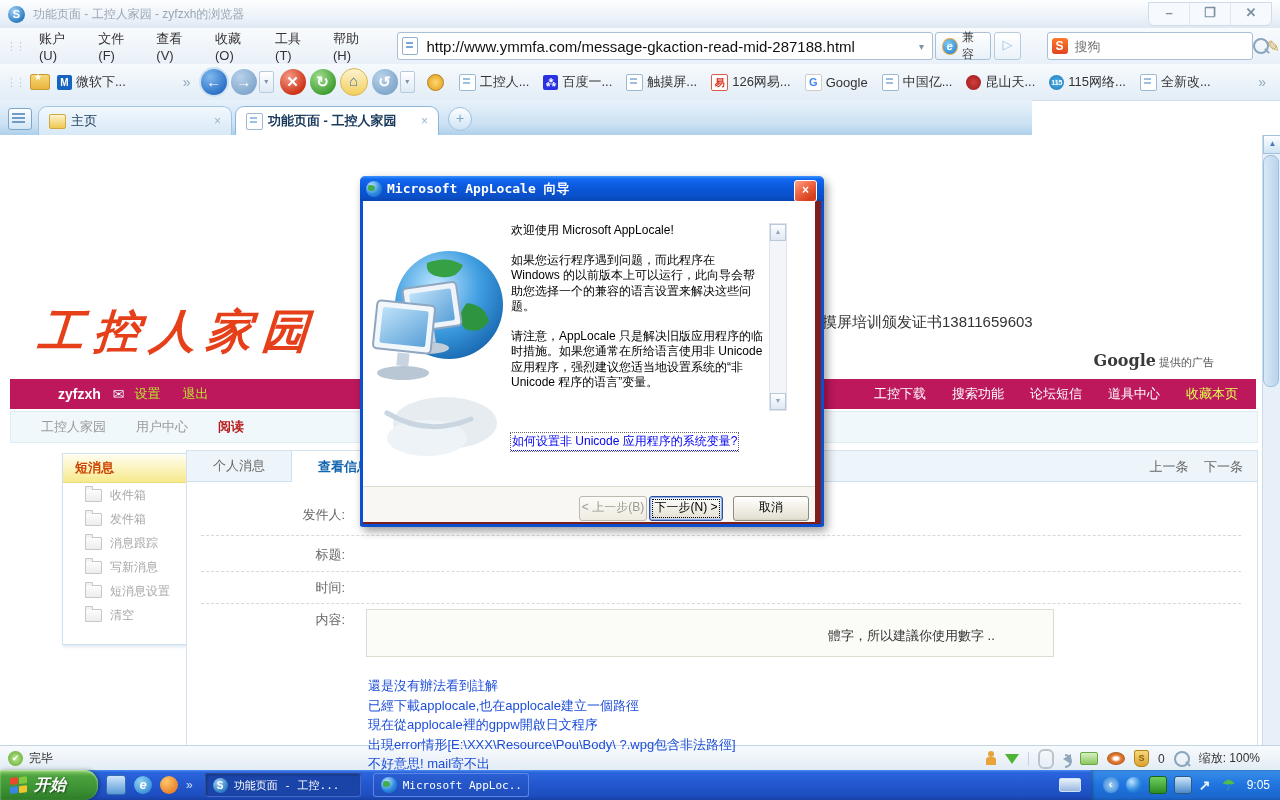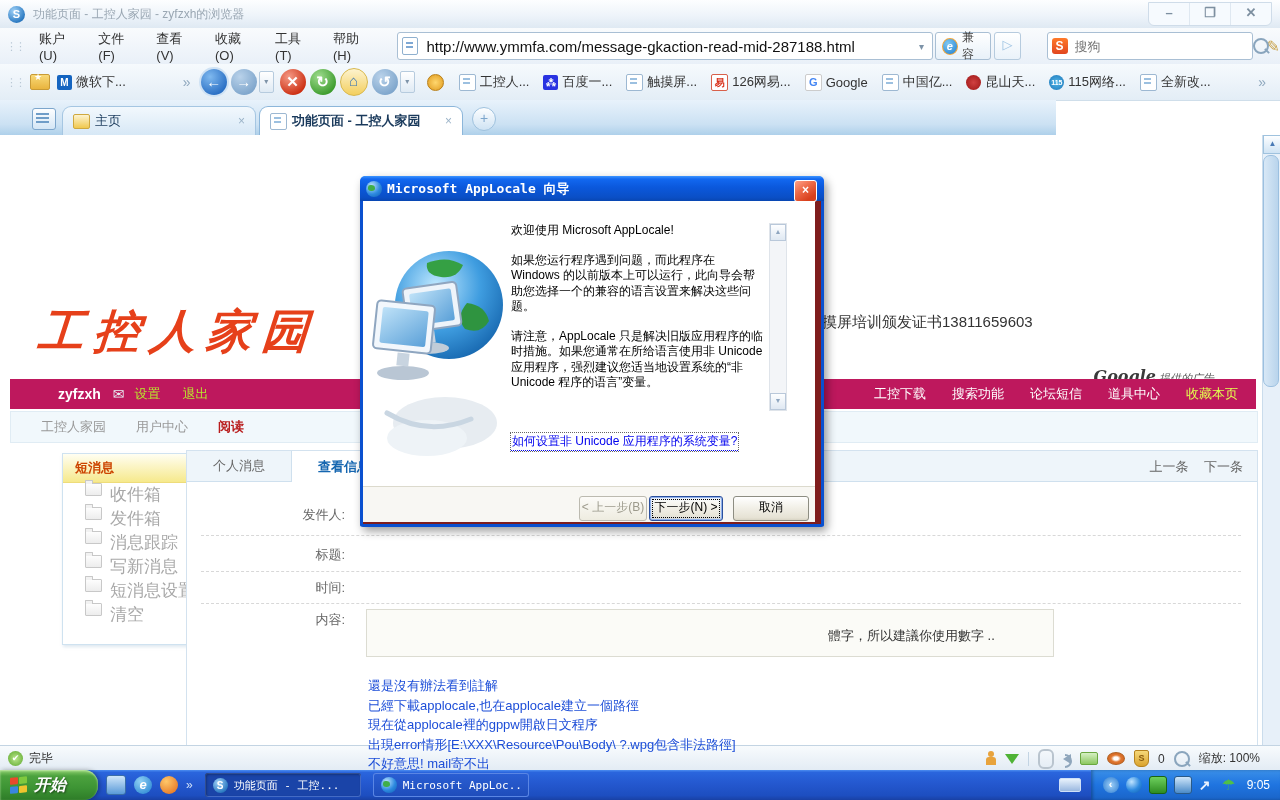--- a/index.html
+++ b/index.html
@@ -84,21 +84,21 @@
   .nb-home{background:linear-gradient(#fdf3cf,#f3cf5e);color:#3a75b5;border:1px solid #d8b84e;line-height:23px;}
   .nb-undo{background:radial-gradient(circle at 35% 30%,#b9d2ea,#7fa6cc 75%);}
   .smalldd{width:13px;height:20px;border:1px solid #b6cbde;border-radius:2px;margin-right:4px;
     background:linear-gradient(#fff,#dfeaf4);color:#7d93a8;font-size:8px;text-align:center;line-height:19px;}
   .coin{width:15px;height:15px;border-radius:50%;background:radial-gradient(#ffd76e,#e09a1e);
     border:1px solid #b97f16;margin:0 8px;}
 
   
   #tabrow{left:0;top:100px;width:1032px;height:35px;
     background:linear-gradient(180deg,#e8f2fb 0%,#cbe1f3 70%,#aed0ea 100%);
-    border-bottom:1px solid #8cb6da;display:flex;align-items:flex-end;padding-left:24px;}
+    border-bottom:1px solid #8cb6da;display:flex;align-items:flex-end;}
   .tablist-icon{width:22px;height:20px;margin:0 6px 5px 8px;border:1px solid #7da6cc;border-radius:3px;
     background:linear-gradient(#fdfeff,#d4e6f5);position:relative;}
   .tablist-icon::after{content:"";position:absolute;left:3px;top:4px;width:13px;height:2px;
     background:#6f9dc8;box-shadow:0 4px 0 #6f9dc8,0 8px 0 #6f9dc8;}
   .tab{display:flex;align-items:center;height:28px;border-radius:9px 9px 0 0;
     padding:0 10px;margin-right:3px;font-size:13px;color:#1a3a5c;}
   .tab-inactive{background:linear-gradient(#f2f8fd,#d7e8f6);border:1px solid #a5c6e2;border-bottom:none;width:172px;}
   .tab-active{background:#fff;border:1px solid #8cb6da;border-bottom:none;font-weight:bold;width:182px;}
   .tabclose{margin-left:auto;color:#9bb3c8;font-size:12px;font-weight:normal;}
   .tab .bmicon{margin-right:5px;}
@@ -107,21 +107,21 @@
   .newtab{width:22px;height:22px;border-radius:50%;background:linear-gradient(#fdfeff,#cfe3f4);
     border:1px solid #9fc2de;color:#7da6cc;font-size:14px;text-align:center;line-height:20px;margin:0 0 4px 6px;}
 
   
   #pagearea{left:0;top:135px;width:1262px;height:610px;background:#fff;}
   #toplink{left:0;top:160px;width:1160px;text-align:center;color:#1b3fbf;font-size:14px;
     text-decoration:underline;}
   #sitelogo{left:38px;top:166px;font-family:"DejaVu Serif",serif;font-weight:bold;font-style:italic;
     font-size:46px;color:#e6401a;letter-spacing:10px;transform:skewX(-4deg);}
   #certtext{left:822px;top:178px;font-size:15px;color:#333;}
-  #googlead{right:48px;top:232px;font-size:11px;color:#555;font-style:italic;}
+  #googlead{right:48px;top:216px;font-size:11px;color:#555;}
   #googlead b{font-family:"DejaVu Serif",serif;font-size:16px;color:#3a3a3a;letter-spacing:0;}
 
   #bluebar{left:10px;top:244px;width:1246px;height:30px;background:#be185d;
     display:flex;align-items:center;color:#fff;font-size:13px;}
   #bluebar .uname{font-weight:bold;margin-left:48px;font-size:14px;}
   .envelope{color:#e9f2f8;margin:0 10px 0 12px;font-size:14px;}
   .greenlink{color:#b8e82e;margin-right:22px;}
   #bluebar .rightlinks{margin-left:auto;display:flex;}
   #bluebar .rightlinks span{margin-left:26px;}
   #bluebar .rightlinks .fav{color:#e2ff4e;margin-right:18px;}
@@ -129,21 +129,21 @@
   #crumbbar{left:10px;top:276px;width:1246px;height:30px;background:#f1f8fc;
     border:1px solid #e0ecf4;display:flex;align-items:center;font-size:13px;color:#999;}
   #crumbbar span{margin-left:30px;}
   #crumbbar .cur{color:#b91c1c;font-weight:bold;}
 
   #sidebar{left:14px;top:318px;width:164px;height:190px;border:1px solid #cfe2f0;
     box-shadow:1px 2px 3px rgba(160,190,215,.35);background:#fff;margin-left:48px;}
   #sidebar .sbhead{height:28px;background:linear-gradient(180deg,#fffef2,#f6e98c);
     border-bottom:1px solid #eedc7a;display:flex;align-items:center;}
   #sidebar .sbhead b{color:#cc4400;font-size:13px;margin-left:12px;}
-  .sbitem{display:flex;height:24px;color:#a8a8a8;font-size:17px;}
+  .sbitem{display:flex;align-items:center;height:24px;color:#a8a8a8;font-size:12px;}
   .sbitem:first-of-type{margin-top:8px;}
   .folder{width:15px;height:11px;border:1px solid #c8c8c8;border-radius:1px;margin:0 8px 0 22px;
     background:linear-gradient(#fdfdfd,#ededed);position:relative;}
   .folder::before{content:"";position:absolute;left:-1px;top:-4px;width:6px;height:3px;
     border:1px solid #c8c8c8;border-bottom:none;border-radius:1px 1px 0 0;background:#f2f2f2;}
 
   #mainbox{left:186px;top:315px;width:1070px;height:378px;border:1px solid #d3e2ef;background:#fff;}
   #mtabs{height:30px;background:#eef5fa;border-bottom:1px solid #cfe0ee;display:flex;align-items:stretch;}
   .mtab{display:flex;align-items:center;padding:0 26px;font-size:13px;color:#666;}
   .mtab-active{background:#fff;border-left:1px solid #cfe0ee;border-right:1px solid #cfe0ee;

